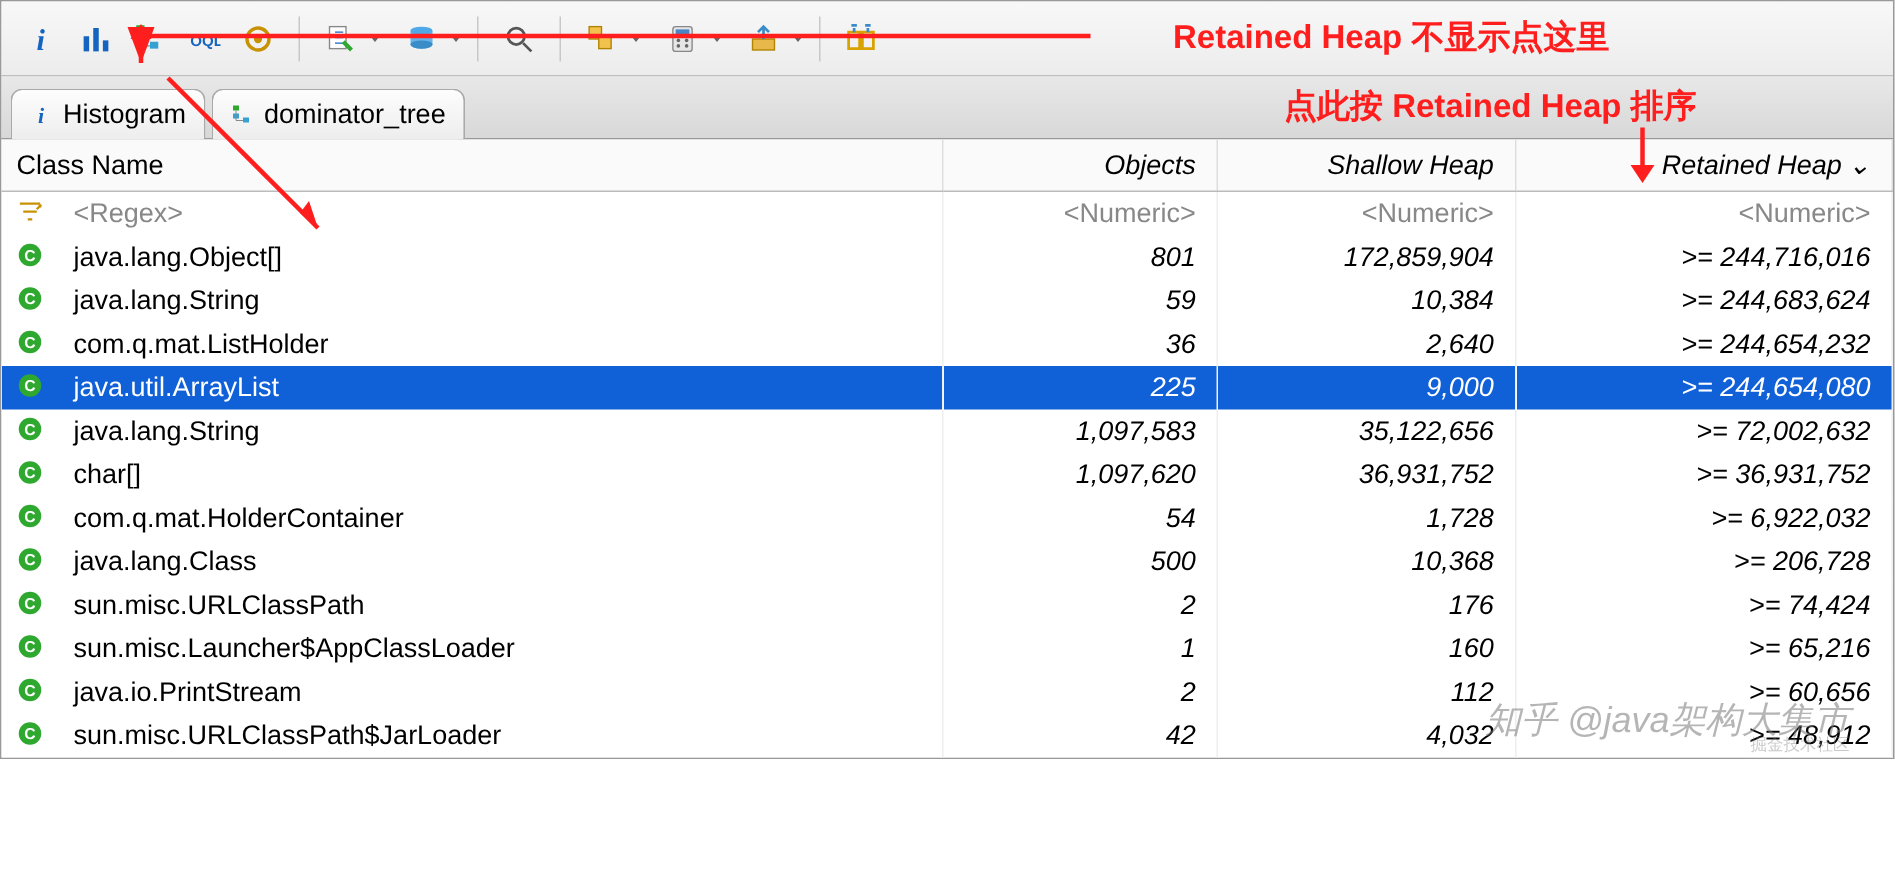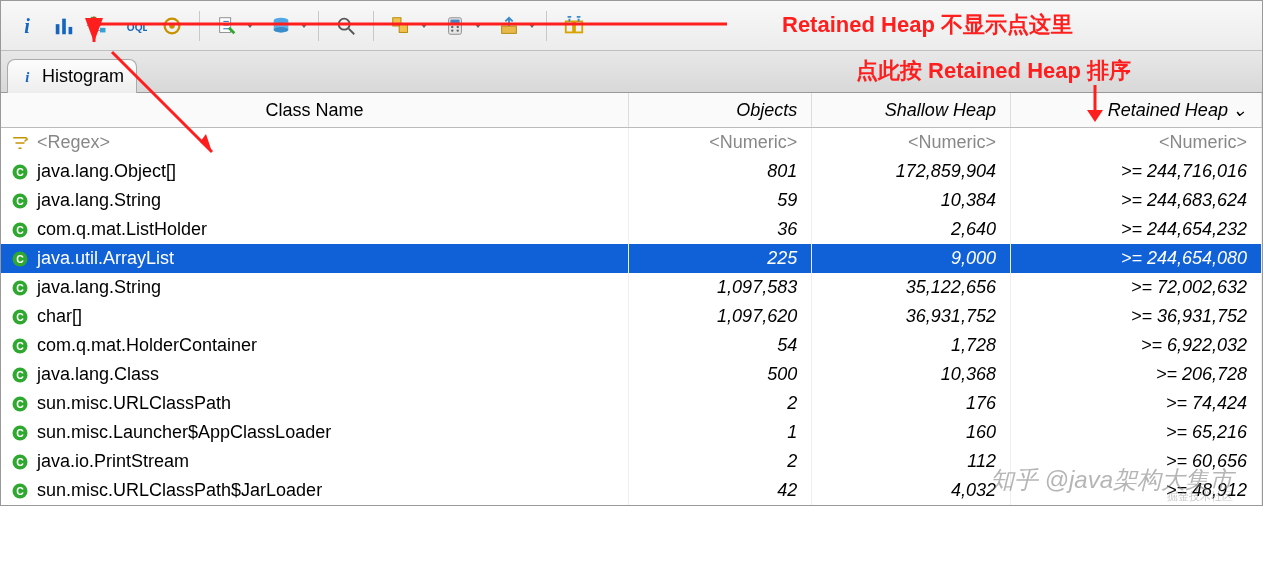--- a/index.html
+++ b/index.html
@@ -86,21 +86,21 @@
     color: #333;
   }
   
   .grid {
     width: 100%;
     border-collapse: collapse;
     table-layout: fixed;
     background: #fff;
   }
   .grid th {
-    text-align: center;
+    text-align: left;
     font-weight: 400;
     padding: 6px 10px;
     border-bottom: 1px solid #bbb;
     border-right: 1px solid #ddd;
     background: #fafafa;
     white-space: nowrap;
     overflow: hidden;
   }
   .grid th.num, .grid td.num { text-align: right; padding-right: 14px; font-style: italic; }
   .grid td {
@@ -112,22 +112,22 @@
   .grid tr.filter td { color: #888; }
   .grid tr.filter td.num { font-style: normal; }
   .grid tr.sel td { background: #1060d8; color: #fff; }
   .grid tr.sel .cicon circle { fill: #2fa82f; }
   .col-name { width: 600px; }
   .col-obj  { width: 175px; }
   .col-sh   { width: 190px; }
   .col-rh   { width: 240px; }
   .cell-name {
     display: flex;
-    align-items: center;
-    gap: 8px;
+    align-items: flex-start;
+    gap: 20px;
   }
   .cicon { flex-shrink: 0; }
   .sort-caret {
     display: inline-block;
     margin-left: 4px;
   }
   
   .anno { position: absolute; color: #ff1e1e; font-size: 22px; font-weight: 600; pointer-events: none; white-space: nowrap; }
   .arrow { position: absolute; pointer-events: none; }
   .watermark {
@@ -253,20 +253,29 @@
         </svg>
     </div>
   </div>
 
   <div class="tabbar">
     <div class="tab">
       <svg width="16" height="16" viewBox="0 0 24 24">
           <text x="8" y="20" font-family="Georgia" font-weight="bold" font-style="italic" font-size="22" fill="#1565c0">i</text>
         </svg>
       <span>Histogram</span>
+    </div>
+    <div class="tab">
+      <svg width="16" height="16" viewBox="0 0 24 24">
+          <rect x="2" y="2" width="6" height="5" fill="#2fa82f"></rect>
+          <rect x="2" y="10" width="6" height="5" fill="#34a0d3"></rect>
+          <rect x="12" y="14" width="6" height="5" fill="#34a0d3"></rect>
+          <path d="M5 7 V17 H12" stroke="#888" fill="none"></path>
+        </svg>
+      <span>dominator_tree</span>
     </div>
   </div>
 
   <table class="grid">
     <colgroup>
       <col class="col-name">
         <col class="col-obj">
         <col class="col-sh">
         <col class="col-rh">
     </colgroup>

